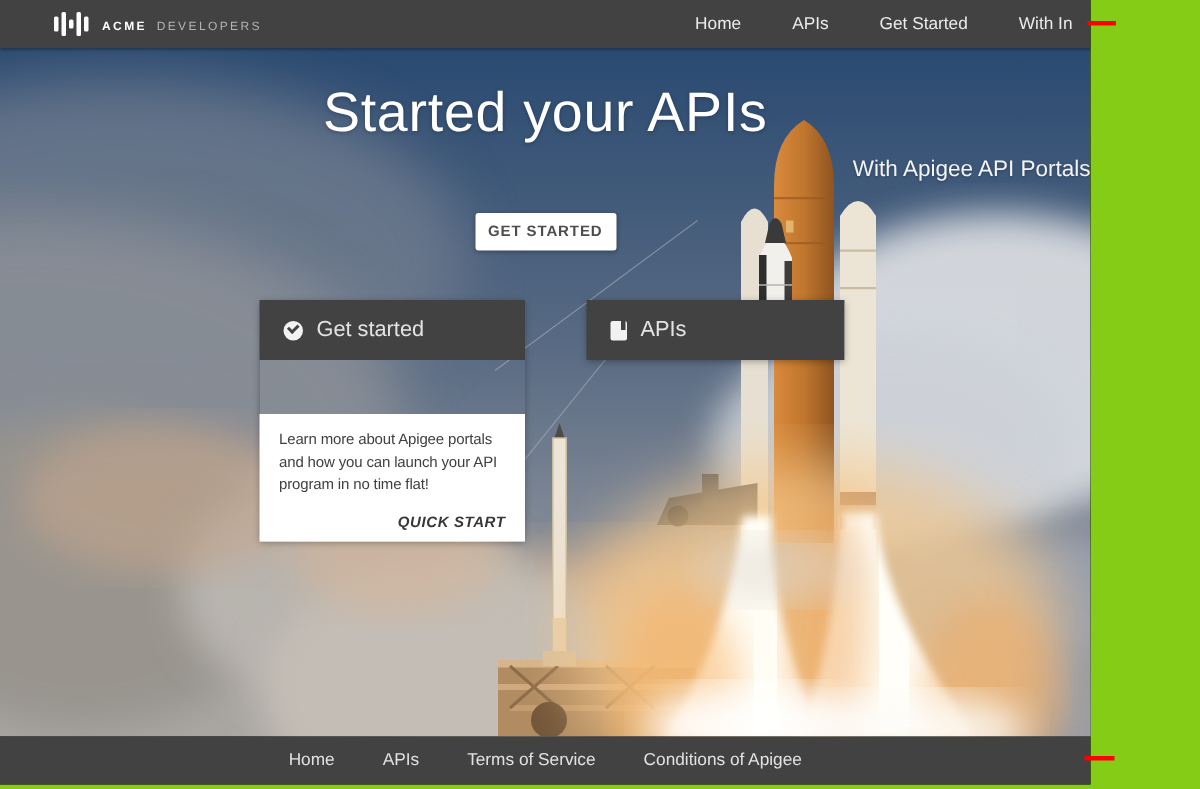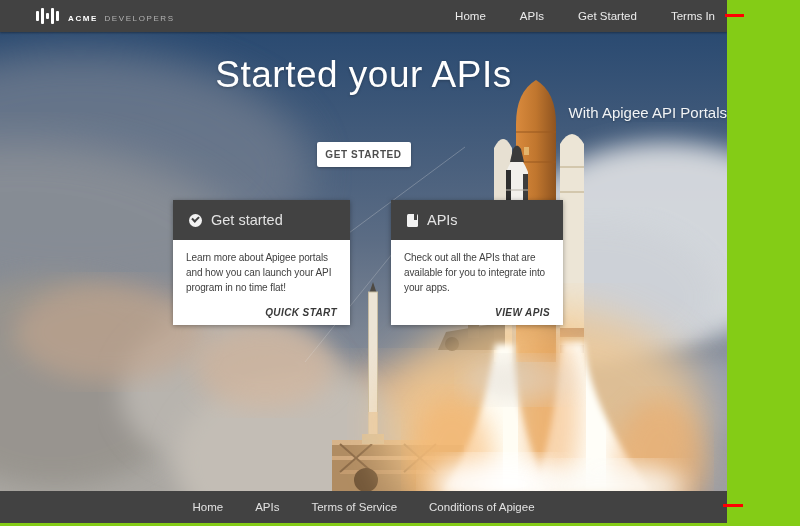--- a/index.html
+++ b/index.html
@@ -39,21 +39,21 @@
   .card { position:absolute; top:168px; z-index:10; box-shadow:0 1px 5px rgba(0,0,0,.35); }
   .card-1 { left:173px; width:177px; }
   .card-2 { left:391px; width:172px; }
   .card-header { height:40px; background:#424242; display:flex; align-items:center; padding-left:16px; gap:9px; }
   .card-title { color:#e3e3e3; font-size:14.5px; }
   .check-circle { width:13px; height:13px; border-radius:50%; background:#f2f2f2; position:relative; flex:none; }
   .check-circle::after { content:""; position:absolute; left:3.2px; top:2.6px; width:5px; height:3px;
                          border-left:2px solid #424242; border-bottom:2px solid #424242; transform:rotate(-45deg); }
   .book-glyph { width:11px; height:13px; background:#f2f2f2; border-radius:1.5px; position:relative; flex:none; }
   .book-glyph::after { content:""; position:absolute; right:1.5px; top:0; width:3px; height:6px; background:#424242; }
-  .card-body { position:relative; background:#ffffff; height:85px; padding:10px 13px; }
+  .card-body { position:relative; background:#ffffff; height:85px; padding:10px 13px;margin-top:36px; }
   .card-text { color:#3f3f3f; font-size:10px; line-height:15px; letter-spacing:-.1px; }
   .card-action { position:absolute; right:13px; bottom:7px; font-size:10px; font-weight:bold;
                  color:#383838; letter-spacing:.4px; text-decoration:none; cursor:pointer;font-style:italic; }
 
   
   .footer { position:absolute; left:0; top:491px; width:727px; height:32px; background:#424242;
             display:flex; align-items:center; justify-content:center; gap:32px; z-index:30; }
   .footer a { color:#e2e2e2; font-size:11.5px; text-decoration:none; cursor:pointer; }
 
   
@@ -78,21 +78,21 @@
           </span>
         <span>
           <span class="brand-name">ACME</span>
           <span class="brand-type">DEVELOPERS</span>
         </span>
       </div>
       <nav class="nav-links">
         <a>Home</a>
         <a>APIs</a>
         <a>Get Started</a>
-        <a>Terms In</a>
+        <a>With In</a>
       </nav>
     </div>
 
     <div class="hero">
       <svg width="727" height="459" viewBox="0 0 727 459" aria-hidden="true">
         <defs>
           <linearGradient id="sky" x1="0" y1="0" x2="0" y2="1">
             <stop offset="0" stop-color="#2a4a71"></stop>
             <stop offset="0.45" stop-color="#5b6c84"></stop>
             <stop offset="0.78" stop-color="#8e939c"></stop>
@@ -214,24 +214,20 @@
           <div class="card-text">Learn more about Apigee portals and how you can launch your API program in no time flat!</div>
           <a class="card-action">QUICK START</a>
         </div>
       </div>
 
       <div class="card card-2">
         <div class="card-header">
           <span class="book-glyph"></span>
           <span class="card-title">APIs</span>
         </div>
-        <div class="card-body">
-          <div class="card-text">Check out all the APIs that are available for you to integrate into your apps.</div>
-          <a class="card-action">VIEW APIS</a>
-        </div>
       </div>
     </div>
 
     <div class="footer">
       <a>Home</a>
       <a>APIs</a>
       <a>Terms of Service</a>
       <a>Conditions of Apigee</a>
     </div>
   </div>

